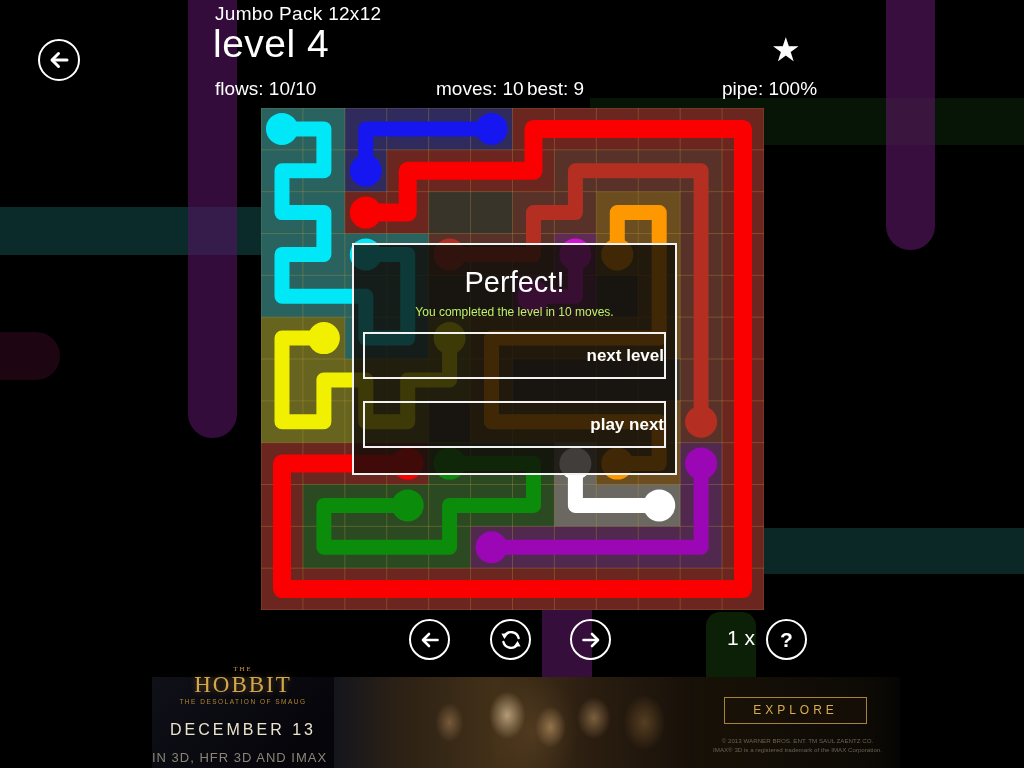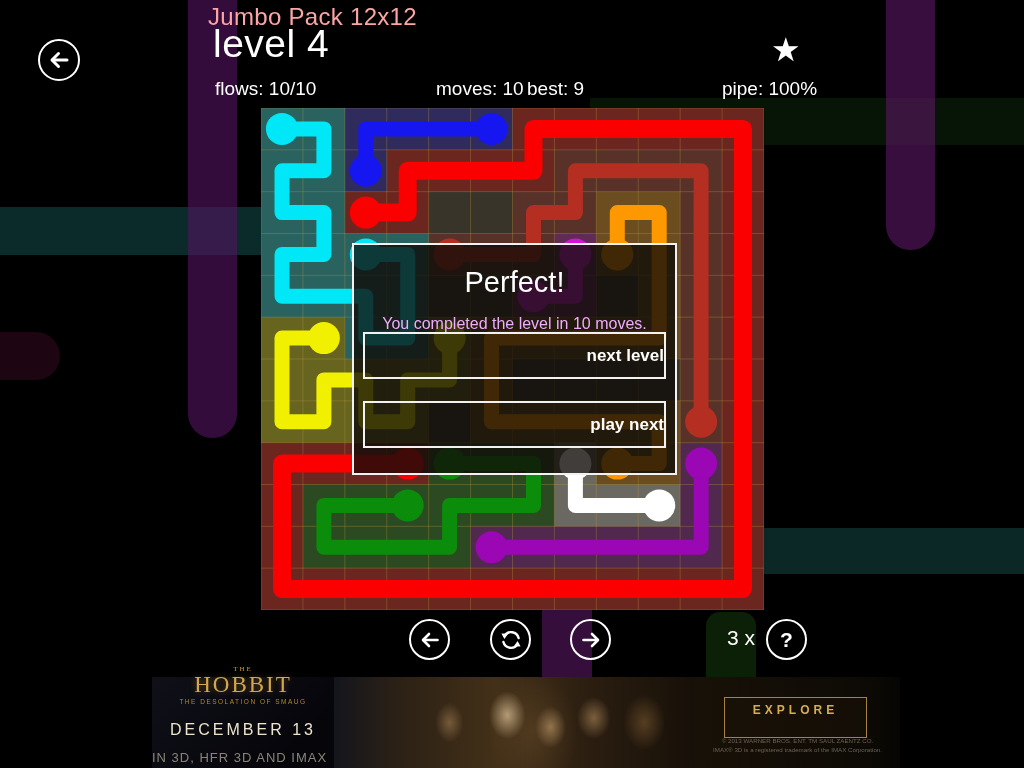--- a/index.html
+++ b/index.html
@@ -2,32 +2,32 @@
 <html><head>
 <meta charset="utf-8">
 <style>
   html,body{margin:0;padding:0;background:#000;width:1024px;height:768px;overflow:hidden;
     font-family:"Liberation Sans",sans-serif;-webkit-font-smoothing:antialiased;}
   #stage{position:absolute;inset:0;width:1024px;height:768px;background:#000;}
   .band{position:absolute;}
   
   #back-btn{position:absolute;left:38px;top:39px;width:42px;height:42px;border:2.5px solid #fff;
     border-radius:50%;box-sizing:border-box;display:flex;align-items:center;justify-content:center;cursor:pointer;}
-  #pack-subtitle{position:absolute;left:208px;top:3px;font-size:24px;color:#fca5a5;letter-spacing:.3px;}
+  #pack-subtitle{position:absolute;left:215px;top:3px;font-size:19px;color:#ffffff;letter-spacing:.3px;}
   #level-title{position:absolute;left:213px;top:22px;font-size:39px;font-weight:300;color:#fff;letter-spacing:.5px;text-align:center;}
   .stat{position:absolute;top:78px;font-size:19px;color:#fff;}
   #stat-flows{left:215px;} #stat-moves{left:436px;} #stat-best{left:527px;} #stat-pipe{left:722px;}
   #star{position:absolute;left:771px;top:30px;font-size:33px;color:#fff;}
   
   #board{position:absolute;left:261px;top:108px;width:503px;height:502px;}
   
   #dialog{position:absolute;left:352px;top:243px;width:325px;height:232px;border:2px solid #f2f2f2;
     background:rgba(16,13,9,0.80);box-sizing:border-box;}
   #dialog-title{margin-top:21px;text-align:center;font-size:29px;font-weight:400;color:#fff;}
-  #dialog-msg{margin-top:16px;text-align:center;font-size:16px;color:#f0abfc;}
+  #dialog-msg{margin-top:6px;text-align:center;font-size:12px;color:#bef264;}
   .dlg-btn{position:absolute;left:9px;width:303px;height:47px;border:2px solid #f2f2f2;box-sizing:border-box;
     color:#fff;font-size:17px;font-weight:bold;text-align:right;line-height:43px;cursor:pointer;background:transparent;}
   #btn-next{top:87px;} #btn-again{top:156px;}
   
   .nav-circle{position:absolute;width:41px;height:41px;border:2.2px solid #fff;border-radius:50%;
     box-sizing:border-box;display:flex;align-items:center;justify-content:center;cursor:pointer;background:transparent;}
   #nav-prev{left:409px;top:619px;} #nav-restart{left:490px;top:619px;} #nav-next{left:570px;top:619px;}
   #hint-count{position:absolute;left:727px;top:626px;font-size:21px;color:#fff;}
   #hint-btn{left:766px;top:619px;font-size:21px;font-weight:bold;color:#fff;}
   
@@ -44,23 +44,23 @@
     background:
       radial-gradient(ellipse 26px 34px at 48% 42%,rgba(216,190,150,.75),rgba(216,190,150,0) 70%),
       radial-gradient(ellipse 22px 30px at 60% 55%,rgba(200,160,110,.6),rgba(200,160,110,0) 70%),
       radial-gradient(ellipse 20px 28px at 32% 50%,rgba(180,140,95,.5),rgba(180,140,95,0) 70%),
       radial-gradient(ellipse 24px 30px at 72% 45%,rgba(190,150,100,.55),rgba(190,150,100,0) 70%),
       radial-gradient(ellipse 30px 40px at 86% 50%,rgba(150,110,60,.45),rgba(150,110,60,0) 70%),
       radial-gradient(ellipse 60px 80px at 55% 60%,rgba(120,90,50,.35),rgba(120,90,50,0) 75%),
       linear-gradient(90deg,#14151d,#2c2115 18%,#433018 45%,#2a1d10 72%,#171008);}
   #ad-right{width:205px;height:100%;background:linear-gradient(90deg,#181107,#0d0a05 85%,#060503);
     position:relative;flex:none;}
-  #ad-explore{position:absolute;left:29px;top:20px;width:143px;height:41px;border:1.5px solid #a8823c;
+  #ad-explore{position:absolute;left:29px;top:20px;width:143px;height:27px;border:1.5px solid #a8823c;
     box-sizing:border-box;color:#d8ac50;font-size:12px;letter-spacing:4px;text-align:center;
-    line-height:24px;background:rgba(30,20,8,.4);cursor:pointer;font-weight:bold;}
+    line-height:24px;background:rgba(30,20,8,.4);cursor:pointer;}
   .ad-copy{position:absolute;left:0;width:100%;text-align:center;color:#6a6254;font-size:6.5px;transform:scale(.95);}
   #ad-copy1{top:60px;} #ad-copy2{top:69px;}
   svg{display:block;}
 </style>
 </head>
 <body>
 
 <div id="stage">
 
   <div id="bands">
@@ -314,21 +314,21 @@
     </svg>
   </div>
   <div class="nav-circle" id="nav-next">
     <svg width="24" height="24" viewBox="0 0 24 24">
       <g stroke="#fff" stroke-width="2.6" fill="none" stroke-linecap="round" stroke-linejoin="round">
         <line x1="4.5" y1="12" x2="18.5" y2="12"></line>
           <polyline points="13,6 19,12 13,18"></polyline>
       </g>
     </svg>
   </div>
-  <div id="hint-count">3 x</div>
+  <div id="hint-count">1 x</div>
   <div class="nav-circle" id="hint-btn">
     <span>?</span>
   </div>
 
   <div id="ad">
     <div id="ad-left">
       <div id="ad-brand-the">THE</div>
       <div id="ad-brand">HOBBIT</div>
       <div id="ad-tagline">THE DESOLATION OF SMAUG</div>
       <div id="ad-date">DECEMBER 13</div>

